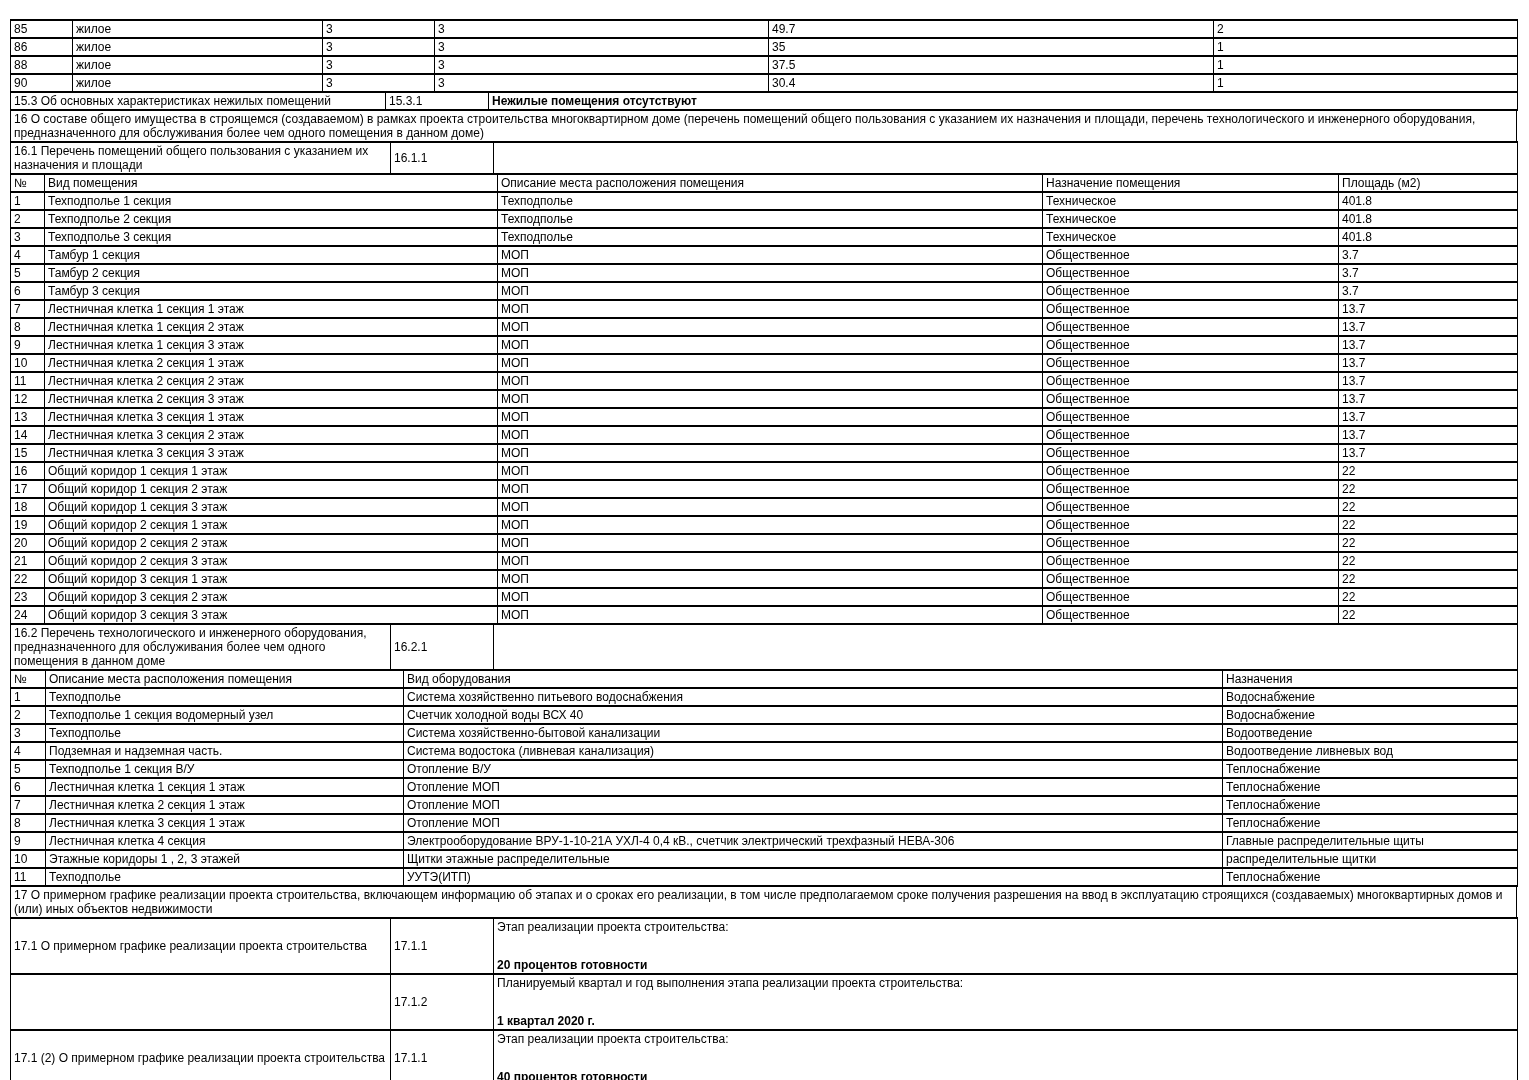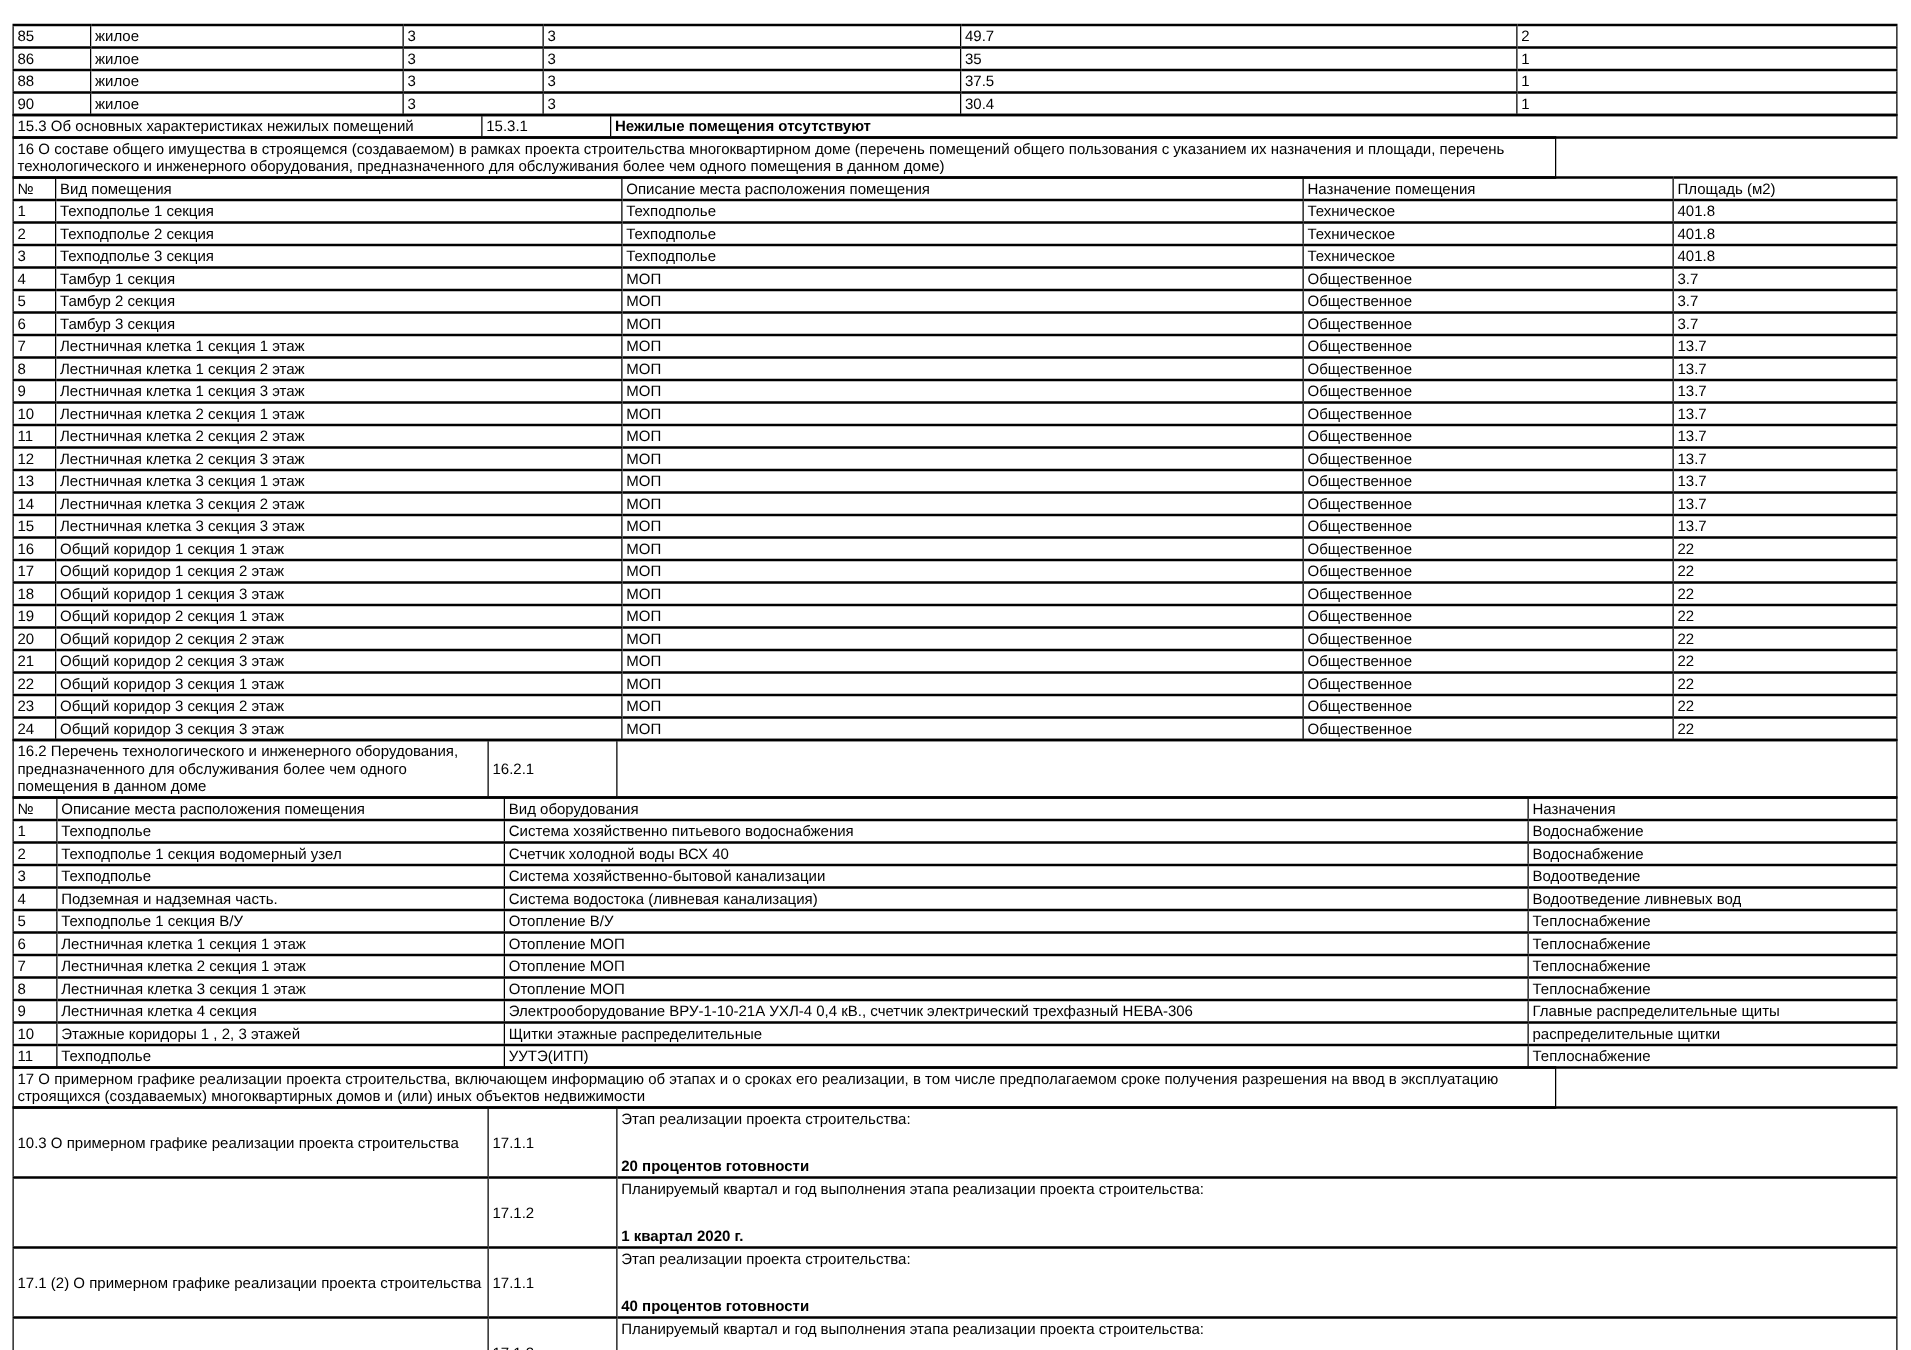--- a/index.html
+++ b/index.html
@@ -4,21 +4,21 @@
 <style>
   html, body { margin: 0; padding: 0; background: #ffffff; }
   body {
     width: 1529px; height: 1080px; overflow: hidden;
     font-family: "Liberation Sans", "DejaVu Sans", sans-serif;
     font-size: 12px; color: #000;
   }
   .page { padding: 7px 12px 0 10px; }
   table {
     border-collapse: collapse; table-layout: fixed;
-    width: 1235px; margin-top: -2px;
+    width: 1507px; margin-top: -2px;
   }
   table.first { margin-top: 12px; }
   td {
     border: 1px solid #000;
     border-top-width: 2px; border-bottom-width: 2px;
     padding: 1px 2px 1px 3px;
     line-height: 14px;
     vertical-align: middle;
     overflow: hidden;
     word-wrap: break-word;
@@ -92,20 +92,34 @@
   </table>
 
   <table>
     <tbody>
       <tr>
         <td>16 О составе общего имущества в строящемся (создаваемом) в рамках проекта строительства многоквартирном доме (перечень помещений общего пользования с указанием их назначения и площади, перечень технологического и инженерного оборудования, предназначенного для обслуживания более чем одного помещения в данном доме)</td>
       </tr>
     </tbody>
   </table>
 
+  <table>
+    <colgroup>
+        <col style="width:380px">
+        <col style="width:103px">
+        <col style="width:1024px">
+      </colgroup>
+    <tbody>
+      <tr>
+        <td>16.1 Перечень помещений общего пользования с указанием их назначения и площади</td>
+        <td class="code">16.1.1</td>
+        <td></td>
+      </tr>
+    </tbody>
+  </table>
 
   <table>
     <colgroup>
       <col style="width:34px">
         <col style="width:453px">
         <col style="width:545px">
       <col style="width:296px">
         <col style="width:179px">
     </colgroup>
     <tbody>
@@ -398,21 +412,21 @@
   </table>
 
   <table>
     <colgroup>
         <col style="width:380px">
         <col style="width:103px">
         <col style="width:1024px">
       </colgroup>
     <tbody>
       <tr>
-        <td>10.3 О примерном графике реализации проекта строительства</td>
+        <td>17.1 О примерном графике реализации проекта строительства</td>
         <td class="code">17.1.1</td>
         <td>
           <div>Этап реализации проекта строительства:</div>
           <div class="b">20 процентов готовности</div>
         </td>
       </tr>
       <tr>
         <td></td>
         <td class="code">17.1.2</td>
         <td>

